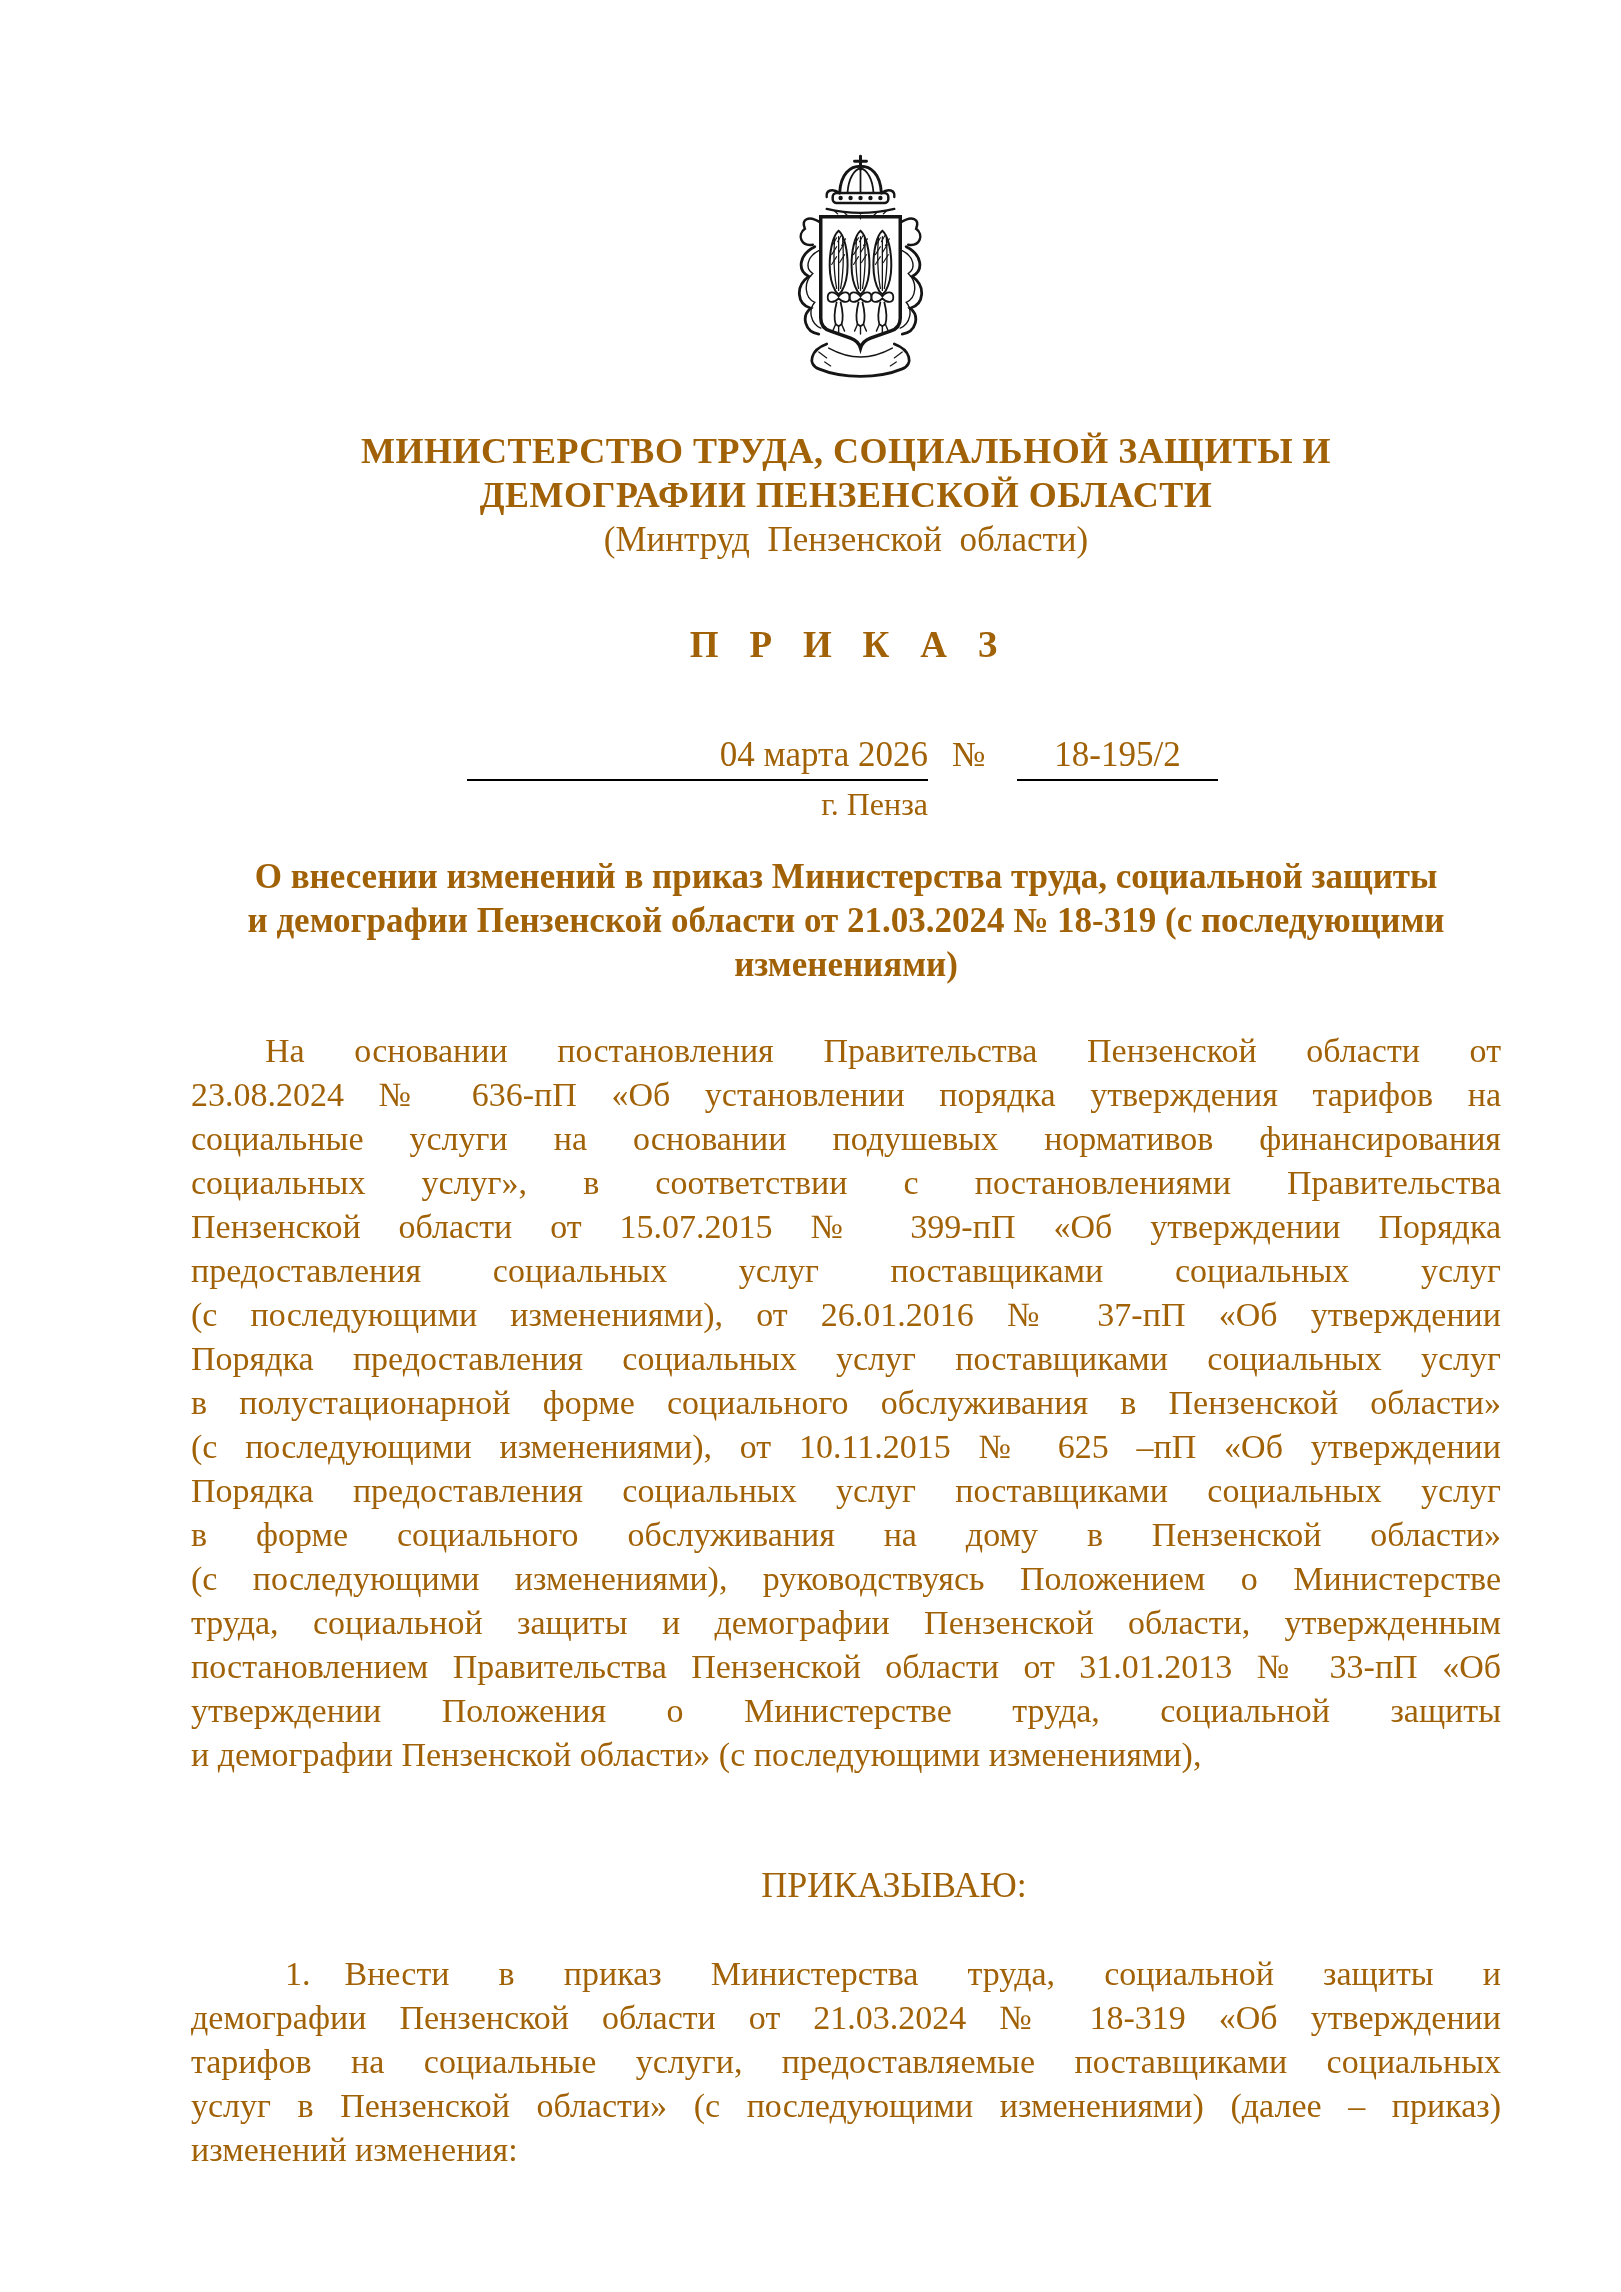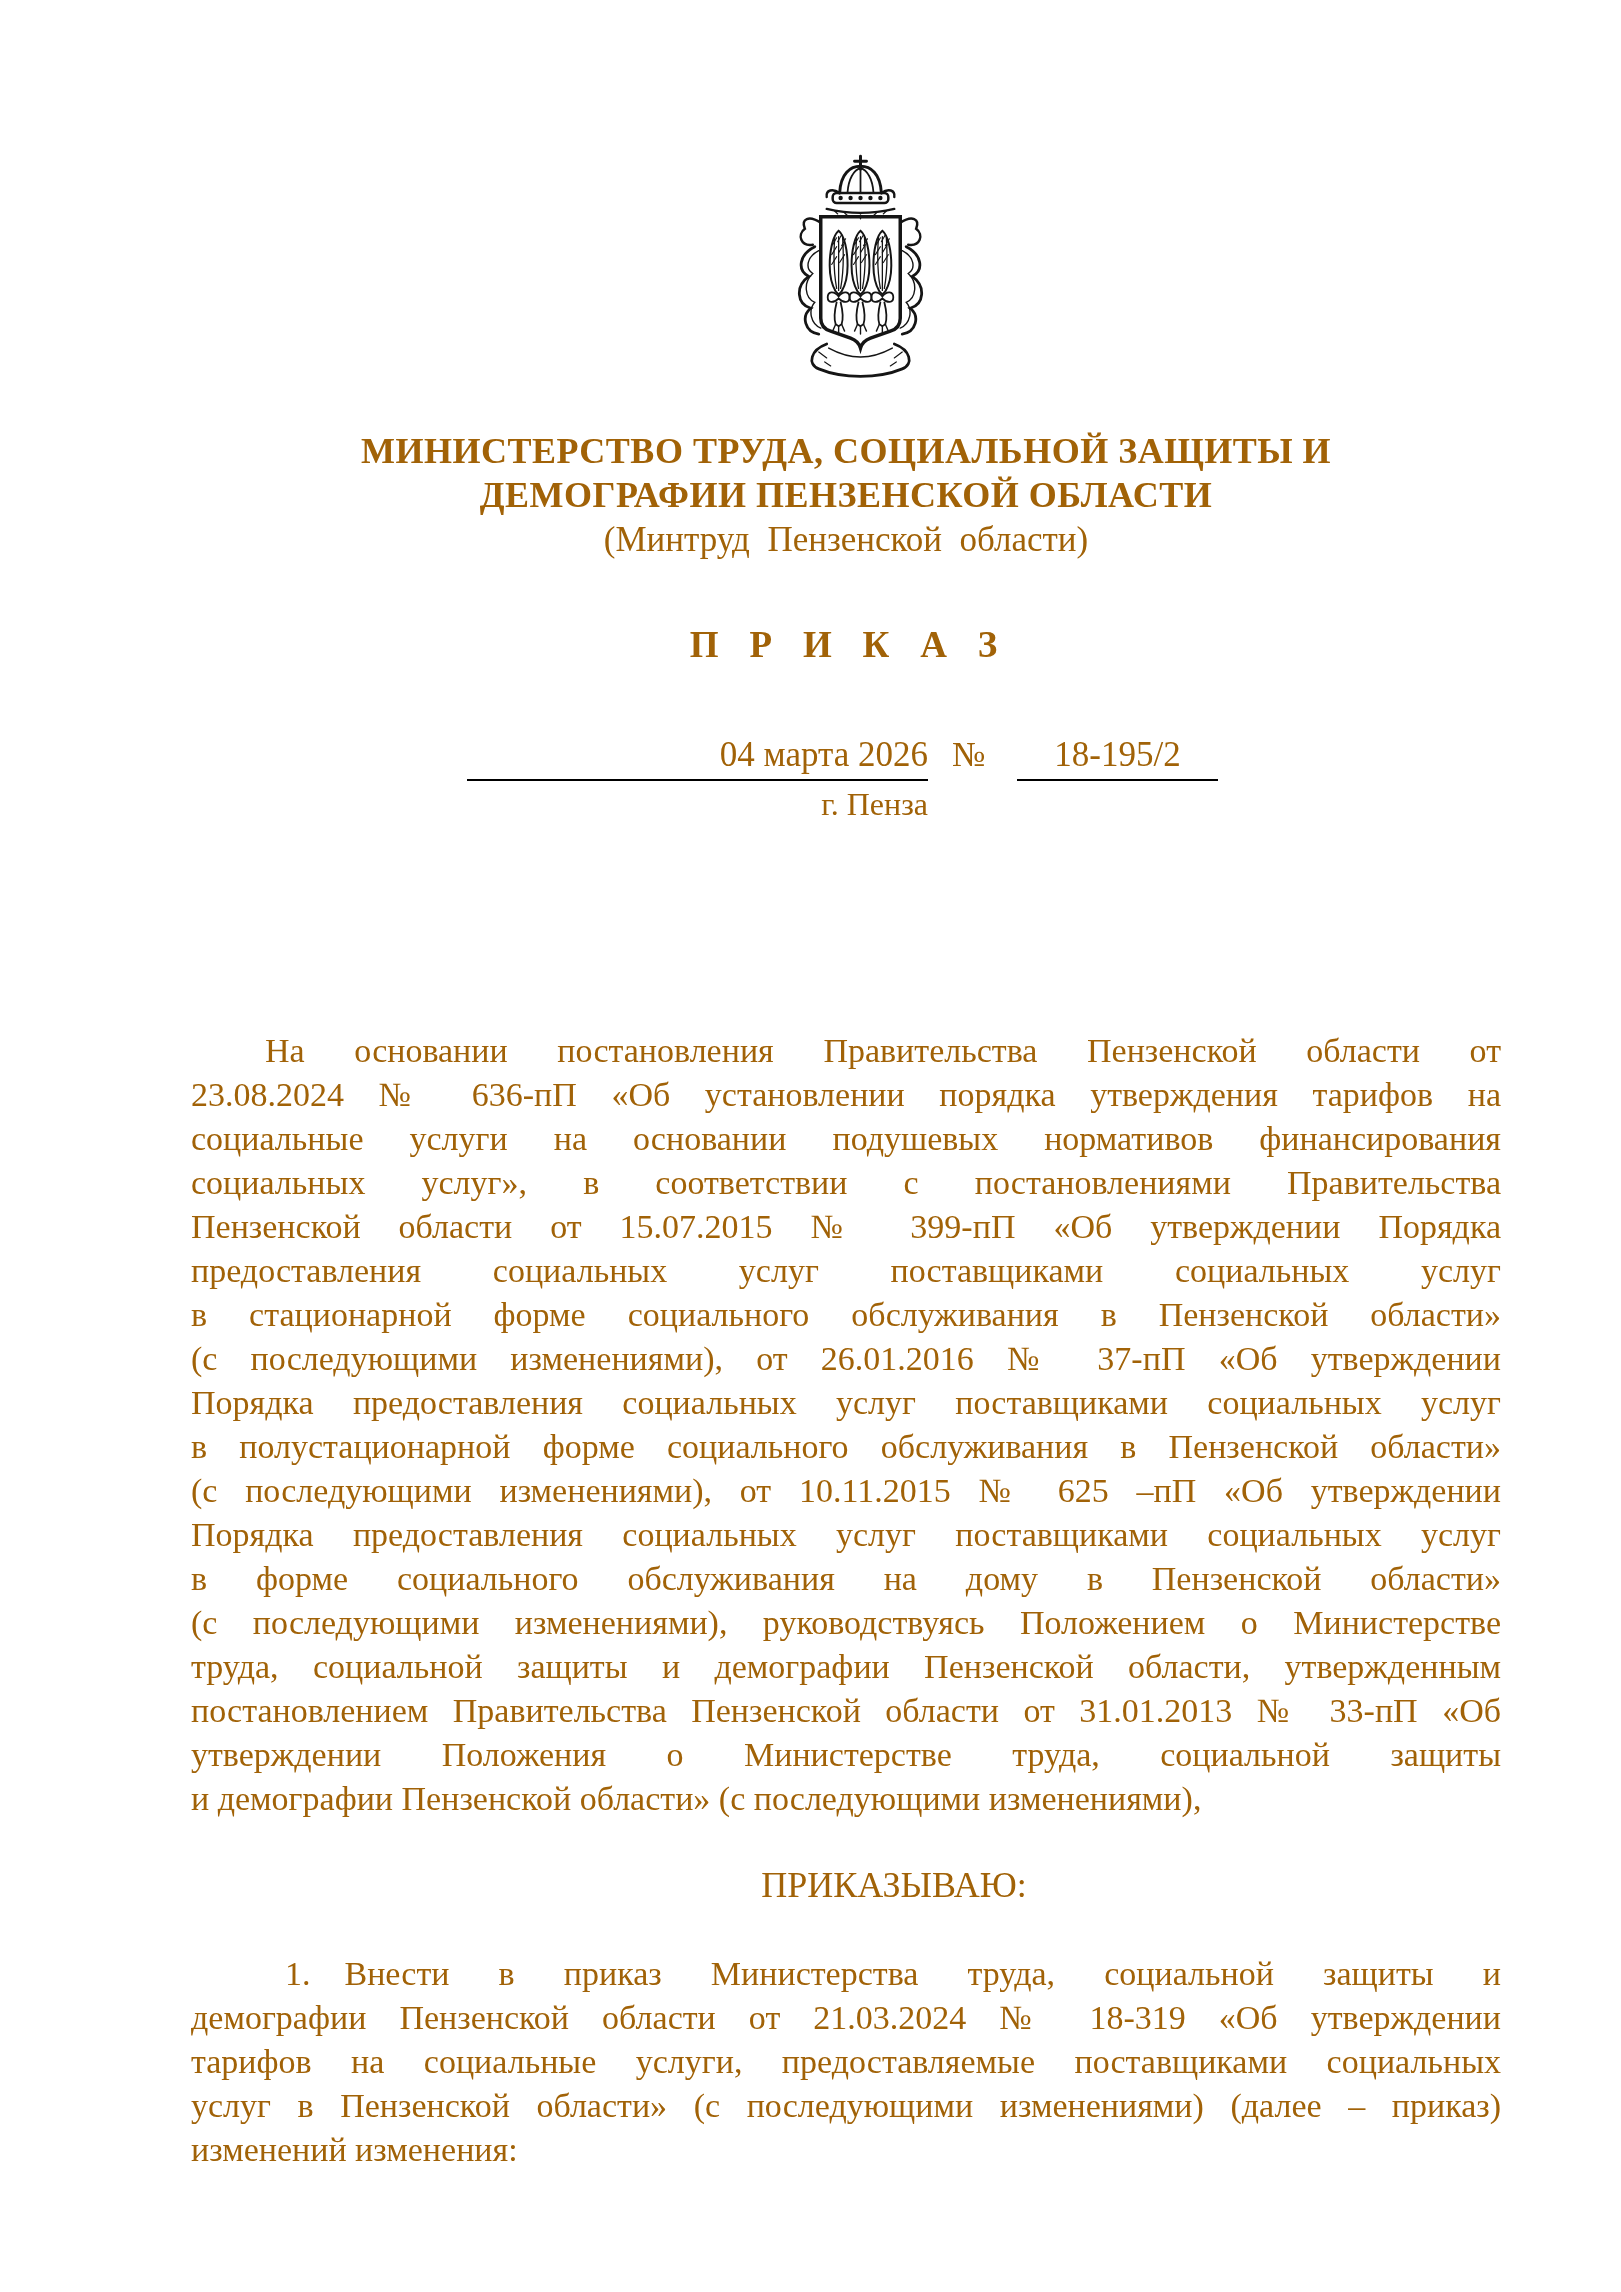--- a/index.html
+++ b/index.html
@@ -229,29 +229,33 @@
 
   <div class="doc-type">П Р И К А З</div>
 
   <div class="date-block">
     <div class="date-underline">04 марта 2026</div>
     <div class="number-sign">№</div>
     <div class="number-underline">18-195/2</div>
     <div class="city">г. Пенза</div>
   </div>
 
+  <div class="subject">
+      <div>О внесении изменений в приказ Министерства труда, социальной защиты</div>
+      <div>и демографии Пензенской области от 21.03.2024 № 18-319 (с последующими</div>
+      <div>изменениями)</div>
+    </div>
 
   <div class="jlines para1">
       <div>На основании постановления Правительства Пензенской области от</div>
       <div>23.08.2024 № 636-пП «Об установлении порядка утверждения тарифов на</div>
       <div>социальные услуги на основании подушевых нормативов финансирования</div>
       <div>социальных услуг», в соответствии с постановлениями Правительства</div>
       <div>Пензенской области от 15.07.2015 № 399-пП «Об утверждении Порядка</div>
       <div>предоставления социальных услуг поставщиками социальных услуг</div>
-      <div>в стационарной форме социального обслуживания в Пензенской области»</div>
       <div>(с последующими изменениями), от 26.01.2016 № 37-пП «Об утверждении</div>
       <div>Порядка предоставления социальных услуг поставщиками социальных услуг</div>
       <div>в полустационарной форме социального обслуживания в Пензенской области»</div>
       <div>(с последующими изменениями), от 10.11.2015 № 625 –пП «Об утверждении</div>
       <div>Порядка предоставления социальных услуг поставщиками социальных услуг</div>
       <div>в форме социального обслуживания на дому в Пензенской области»</div>
       <div>(с последующими изменениями), руководствуясь Положением о Министерстве</div>
       <div>труда, социальной защиты и демографии Пензенской области, утвержденным</div>
       <div>постановлением Правительства Пензенской области от 31.01.2013 № 33-пП «Об</div>
       <div>утверждении Положения о Министерстве труда, социальной защиты</div>

